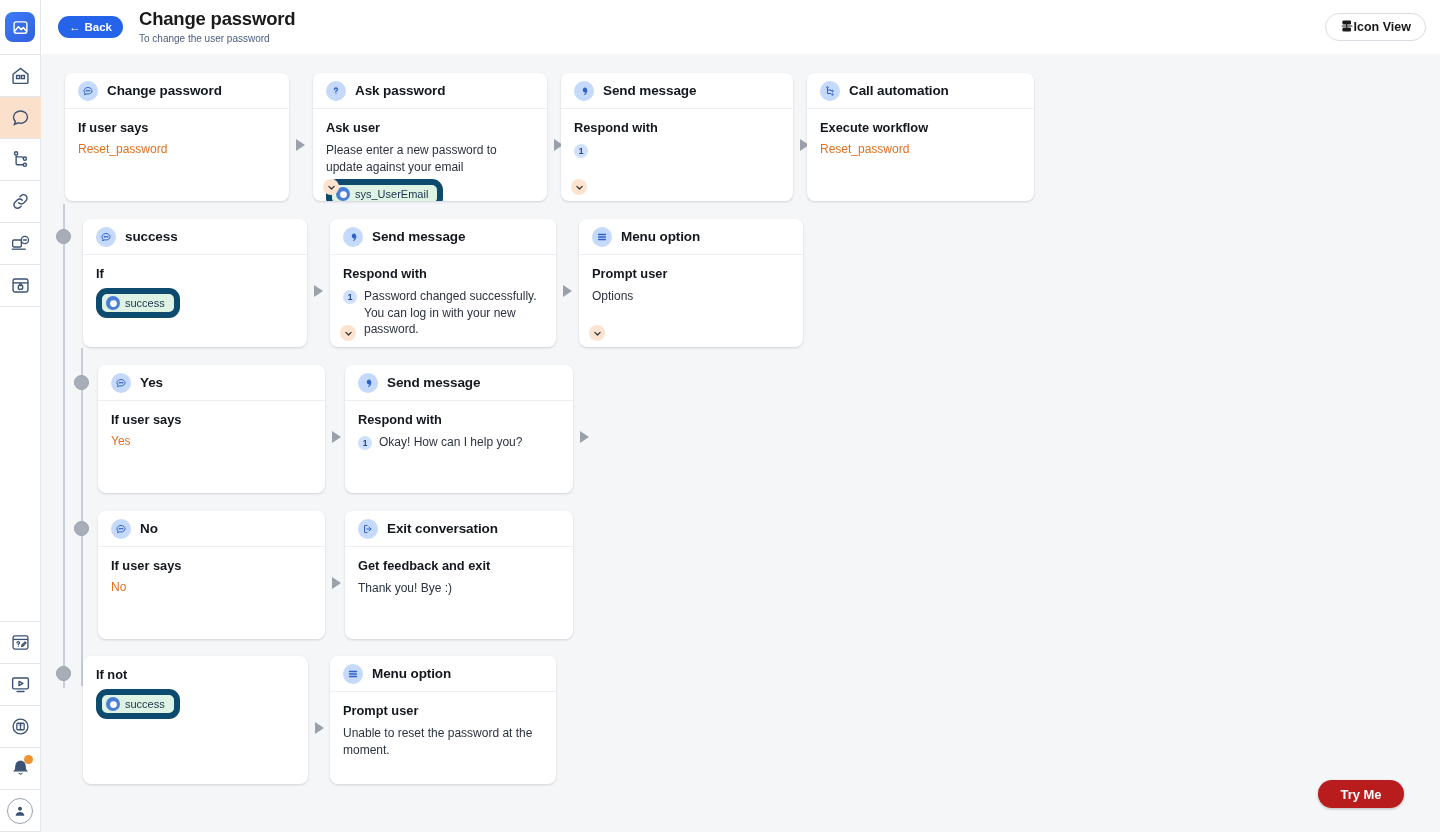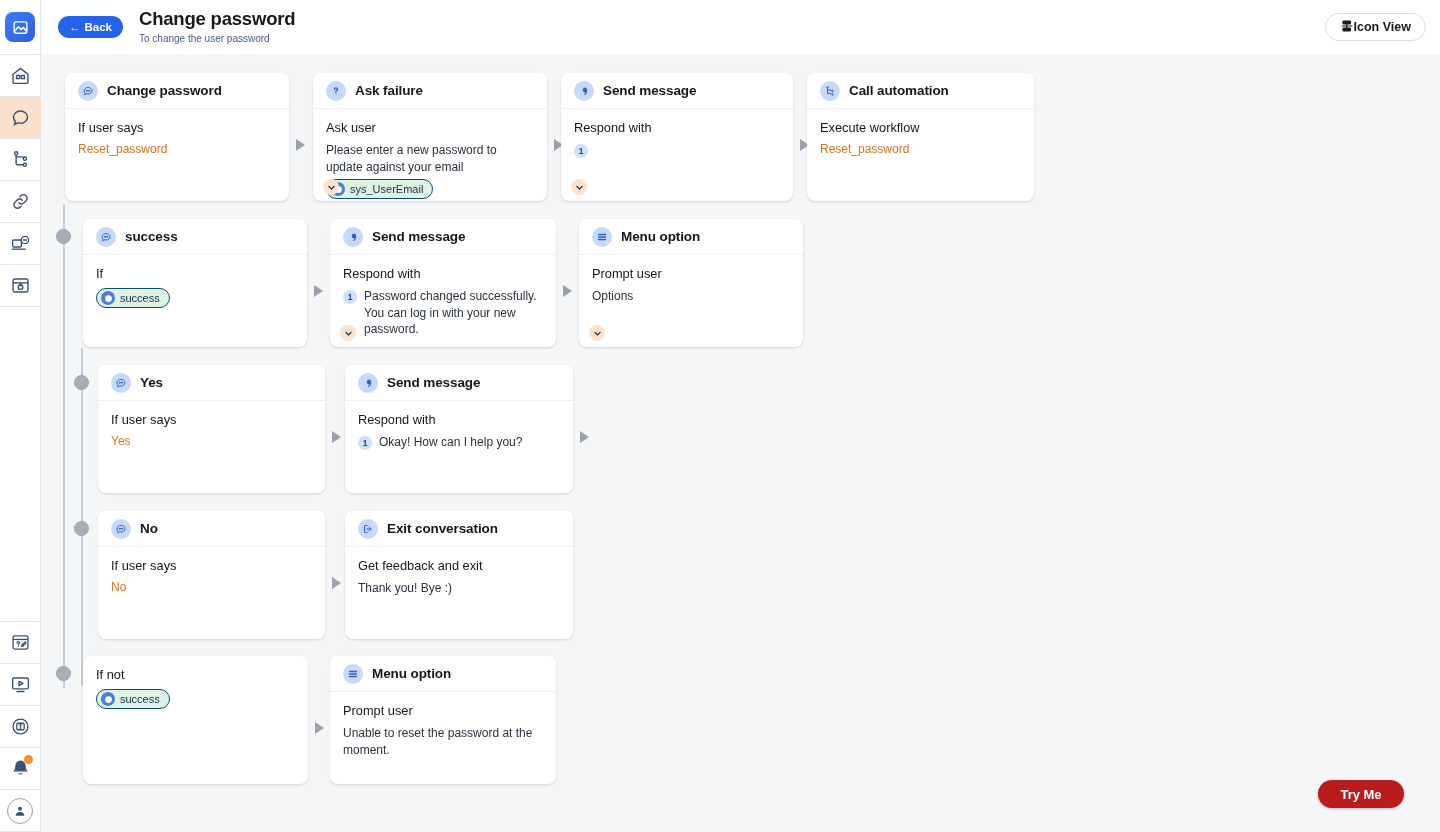--- a/index.html
+++ b/index.html
@@ -75,32 +75,32 @@
   .card-head {
     height: 36px; display: flex; align-items: center; gap: 9px;
     padding: 0 13px; border-bottom: 1px solid #edeff2; background: #fff;
   }
   .card-icon {
     width: 20px; height: 20px; border-radius: 50%; background: #c5d9fb;
     display: flex; align-items: center; justify-content: center; flex: 0 0 20px;
   }
   .card-title { font-size: 13.5px; font-weight: 700; color: #13181f; letter-spacing: -0.1px; }
   .card-body { padding: 11px 13px 0 13px; position: relative; height: calc(100% - 36px); }
-  .body-label { font-size: 12.8px; font-weight: 400; color: #13181f; margin-bottom: 7px; }
+  .body-label { font-size: 12.8px; font-weight: 700; color: #13181f; margin-bottom: 7px; }
   .body-accent { font-size: 12px; color: #e0701e; }
   .body-text { font-size: 12px; color: #2b3340; line-height: 16.5px; }
   .numbered { display: flex; gap: 7px; align-items: flex-start; }
   .num-badge {
     width: 14px; height: 14px; border-radius: 50%; background: #cfe0fb; color: #22448c;
     font-size: 8.5px; font-weight: 700; display: flex; align-items: center; justify-content: center;
     flex: 0 0 14px; margin-top: 1.5px;
   }
   .pill {
     display: inline-flex; align-items: center; gap: 5px;
-    background: #dff3e4; border: 1px solid #0c4a6e; border-radius: 11px;
+    background: #dff3e4; border: 6px solid #0c4a6e; border-radius: 11px;
     padding: 2px 9px 2px 4px; font-size: 11px; color: #16324a;
   }
   .pill-ico {
     width: 14px; height: 14px; border-radius: 50%; background: #4a7fd6;
     display: flex; align-items: center; justify-content: center;
   }
   .chev {
     position: absolute; left: 10px; bottom: 6px;
     width: 16px; height: 16px; border-radius: 50%; background: #fbe3d0;
     display: flex; align-items: center; justify-content: center; cursor: pointer;
@@ -288,21 +288,21 @@
     <div class="arrow" style="left:255px; top:85px;"></div>
 
     <div class="card" style="left:272px; top:19px; width:234px; height:128px;">
       <div class="card-head">
         <span class="card-icon">
           <svg width="12" height="12" viewBox="0 0 24 24" fill="none" stroke="#2f62c4" stroke-width="2.6" stroke-linecap="round">
             <path d="M9 9a3 3 0 1 1 3.6 2.9c-.7.2-.9.7-.9 1.4v.7"></path>
               <circle cx="12" cy="17.5" r="1.2" fill="#2f62c4" stroke="none"></circle>
           </svg>
         </span>
-        <span class="card-title">Ask failure</span>
+        <span class="card-title">Ask password</span>
       </div>
       <div class="card-body">
         <div class="body-label">Ask user</div>
         <div class="body-text">Please enter a new password to update against your email</div>
         <div style="margin-top:4px;">
           <span class="pill">
             <span class="pill-ico">
               <svg width="9" height="9" viewBox="0 0 24 24" fill="#fff">
                   <circle cx="12" cy="12" r="9"></circle>
                 </svg>

